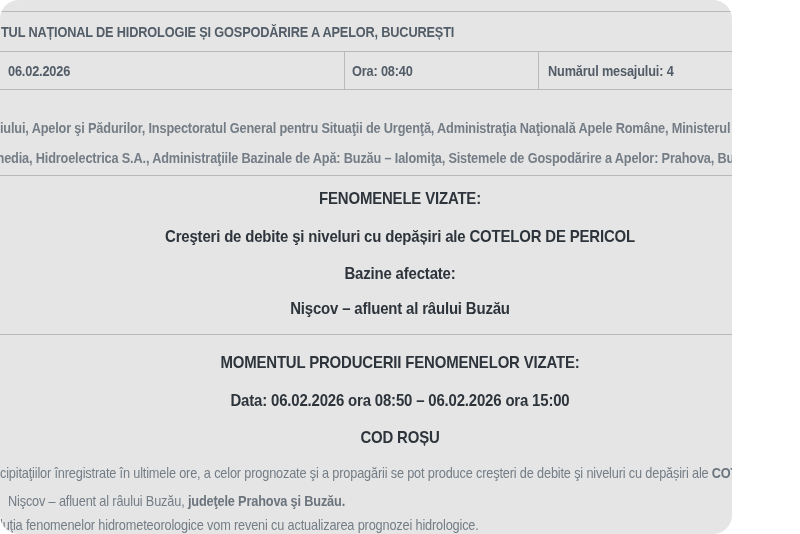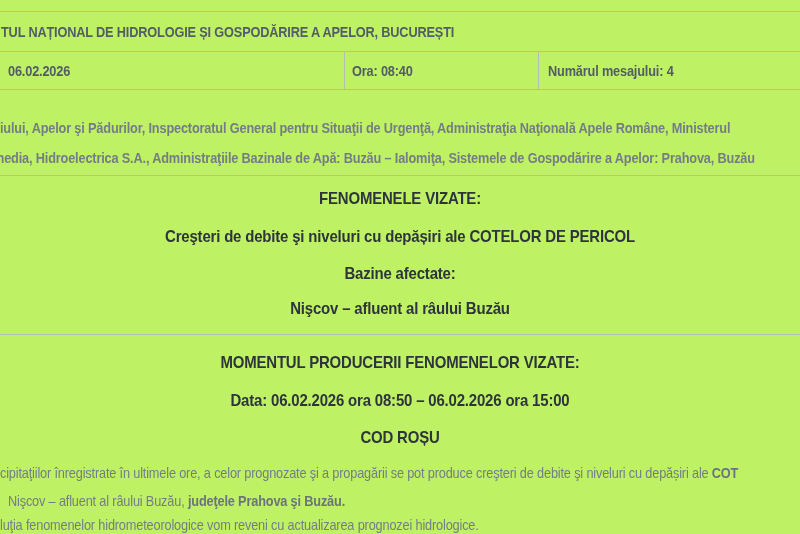--- a/index.html
+++ b/index.html
@@ -1,18 +1,19 @@
 <!DOCTYPE html>
 <html><head>
 <meta charset="utf-8">
 <style>
   html,body{margin:0;padding:0;background:#ffffff;}
   .page{
-    position:relative;width:800px;height:534px;overflow:hidden;background:#bef264;
+    position:relative;width:732px;height:534px;overflow:hidden;background:#e5e5e5;
     font-family:"Liberation Sans","DejaVu Sans",sans-serif;
+    border-radius:19px;
   }
   .hline{position:absolute;left:0;width:800px;height:1px;background:#b9b9b9;}
   .vline{position:absolute;width:1px;background:#b9b9b9;}
   .t{position:absolute;white-space:nowrap;line-height:20px;}
   .slate{color:#525d68;font-size:15px;font-weight:700;letter-spacing:-0.2px;}
   .gray{color:#747d86;font-size:15px;font-weight:600;letter-spacing:-0.2px;}
   .para{color:#747d86;font-size:15px;font-weight:400;letter-spacing:-0.2px;}
   .para b{font-weight:700;color:#6b747d;}
   .condL{transform:scaleX(0.85);transform-origin:0 50%;}
   .heading{

